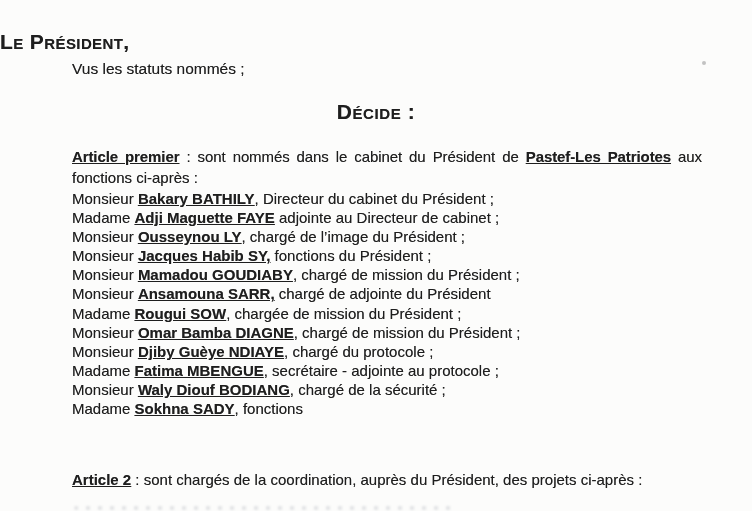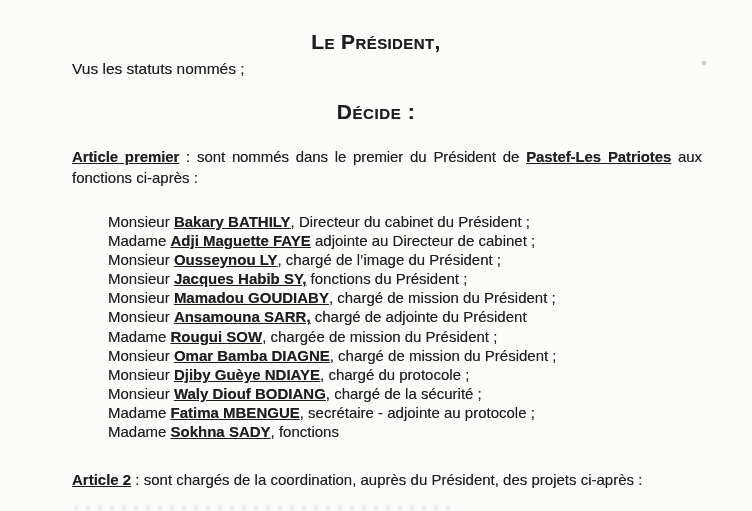--- a/index.html
+++ b/index.html
@@ -15,21 +15,21 @@
     background: #fcfcfb;
     color: #1e1e1e;
     font-family: "Liberation Sans", "DejaVu Sans", sans-serif;
     font-size: 15px;
     text-shadow: 0 0 0.6px rgba(35,35,35,0.55);
   }
   .b { font-weight: 700; text-decoration: underline; }
   .heading {
     position: absolute;
     top: 29px; left: 0; width: 100%;
-    text-align: center;
+    text-align: left;
     font-variant: small-caps;
     font-weight: 700;
     font-size: 21px;
     letter-spacing: 0.4px;
     line-height: 26px;
   }
   .preamble {
     position: absolute;
     top: 59px; left: 72px;
     line-height: 20px;
@@ -51,23 +51,22 @@
     width: 630px;
     line-height: 20.5px;
   }
   .jline {
     text-align: justify;
     text-align-last: justify;
     letter-spacing: -0.1px;
   }
   .list {
     position: absolute;
-    top: 212px; left: 72px;
+    top: 189px; left: 72px;
     width: 640px;
-    margin-left: 36px;
   }
   .list .line {
     height: 19.1px;
     line-height: 19.1px;
     white-space: nowrap;
   }
   .article2 {
     position: absolute;
     top: 470px; left: 72px;
     width: 650px;
@@ -99,36 +98,36 @@
 
 <div class="page">
 
   <div class="heading">Le Président,</div>
 
   <div class="preamble">Vus les statuts nommés ;</div>
 
   <div class="decide">Décide :</div>
 
   <div class="article1">
-    <div class="jline"><span class="b">Article premier</span><span> : </span><span>sont nommés dans le premier du Président de</span> <span class="b">Pastef-Les Patriotes</span> <span>aux</span></div>
+    <div class="jline"><span class="b">Article premier</span><span> : </span><span>sont nommés dans le cabinet du Président de</span> <span class="b">Pastef-Les Patriotes</span> <span>aux</span></div>
     <div>fonctions ci-après :</div>
   </div>
 
   <div class="list">
     <div class="line"><span>Monsieur</span> <span class="b">Bakary BATHILY</span><span>, Directeur du cabinet du Président ;</span></div>
     <div class="line"><span>Madame</span> <span class="b">Adji Maguette FAYE</span><span> adjointe au Directeur de cabinet ;</span></div>
     <div class="line"><span>Monsieur</span> <span class="b">Ousseynou LY</span><span>, chargé de l’image du Président ;</span></div>
     <div class="line"><span>Monsieur</span> <span class="b">Jacques Habib SY,</span><span> fonctions du Président ;</span></div>
     <div class="line"><span>Monsieur</span> <span class="b">Mamadou GOUDIABY</span><span>, chargé de mission du Président ;</span></div>
     <div class="line"><span>Monsieur</span> <span class="b">Ansamouna SARR,</span><span> chargé de adjointe du Président</span></div>
     <div class="line"><span>Madame</span> <span class="b">Rougui SOW</span><span>, chargée de mission du Président ;</span></div>
     <div class="line"><span>Monsieur</span> <span class="b">Omar Bamba DIAGNE</span><span>, chargé de mission du Président ;</span></div>
     <div class="line"><span>Monsieur</span> <span class="b">Djiby Guèye NDIAYE</span><span>, chargé du protocole ;</span></div>
+    <div class="line"><span>Madame</span> <span class="b">Fatima MBENGUE</span><span>, secrétaire - adjointe au protocole ;</span></div>
     <div class="line"><span>Monsieur</span> <span class="b">Waly Diouf BODIANG</span><span>, chargé de la sécurité ;</span></div>
-    <div class="line"><span>Madame</span> <span class="b">Fatima MBENGUE</span><span>, secrétaire - adjointe au protocole ;</span></div>
     <div class="line"><span>Madame</span> <span class="b">Sokhna SADY</span><span>, fonctions</span></div>
   </div>
 
   <div class="article2"><span class="b">Article 2</span><span> : sont chargés de la coordination, auprès du Président, des projets ci-après :</span></div>
 
   <div class="scan-dot"></div>
   <div class="bottom-smudge"></div>
 
 </div>
 

